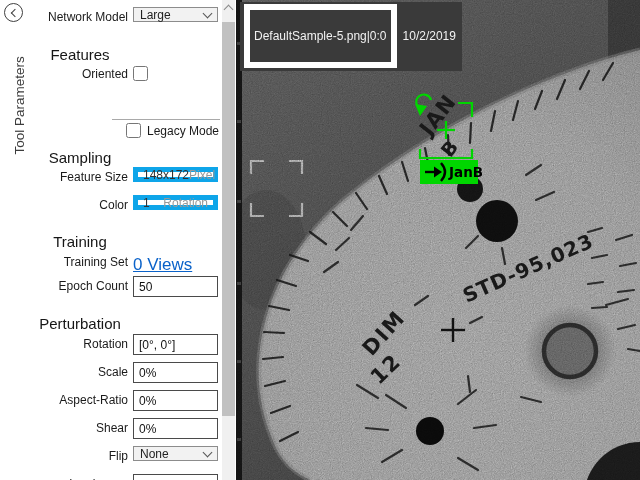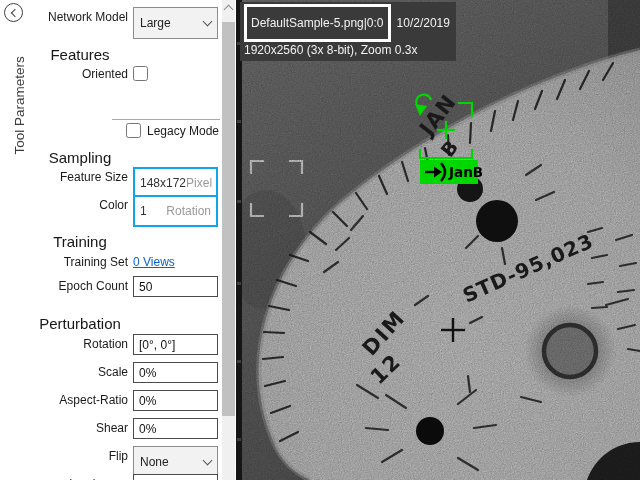--- a/index.html
+++ b/index.html
@@ -11,46 +11,46 @@
        border-radius:50%;box-sizing:border-box;cursor:pointer;}
   .collapse-btn .chev{position:absolute;left:7px;top:6px;width:5px;height:5px;
        border-left:1.6px solid #3f3f3f;border-bottom:1.6px solid #3f3f3f;transform:rotate(45deg);}
   .rail-title{position:absolute;left:-46px;top:82px;width:130px;transform:rotate(-90deg);
        font-size:13.5px;color:#3c3c3c;text-align:left;white-space:nowrap;}
   
   .panel{position:absolute;left:0;top:0;width:222px;height:480px;background:#fff;}
   .row{position:absolute;left:0;width:222px;height:24px;}
   .lbl{position:absolute;left:0;top:3px;width:128px;text-align:right;font-size:12px;color:#1a1a1a;}
   .heading{position:absolute;left:0;width:160px;text-align:center;font-size:15px;color:#161616;margin-top:9px;}
-  .ctl{position:absolute;left:133px;top:0;width:85px;height:32px;box-sizing:border-box;}
+  .ctl{position:absolute;left:133px;top:0;width:85px;height:15px;box-sizing:border-box;}
   .tbox{border:1px solid #4a4a4a;background:#fff;font-size:12px;padding:0 0 0 5px;
         font-family:"Liberation Sans",sans-serif;color:#111;width:85px;height:21px;box-sizing:border-box;}
-  .gbox{border:2px solid #0ea5e9;background:#fff;display:flex;align-items:center;
+  .gbox{border:5px solid #0ea5e9;background:#fff;display:flex;align-items:center;
         justify-content:space-between;padding:0 5px;}
   .gbox .val{font-size:12px;color:#333;}
   .gbox .unit{font-size:12px;color:#999;}
   .drop{border:1px solid #8c8c8c;background:#f2f2f2;display:flex;align-items:center;
         padding:0 6px;cursor:pointer;}
   .drop .dval{font-size:12px;color:#222;flex:1;}
   .drop .dchev{width:6px;height:6px;border-right:1.4px solid #555;border-bottom:1.4px solid #555;
         transform:rotate(45deg);margin-top:-3px;}
   .cbox{position:absolute;left:133px;top:2px;width:15px;height:15px;margin:0;accent-color:#666;}
   .sep{position:absolute;left:112px;width:108px;border-top:1px solid #a9a9a9;}
-  a.viewlink{font-size:12px;color:#0a62c9;position:absolute;left:133px;top:3px;}
+  a.viewlink{font-size:17px;color:#0a62c9;position:absolute;left:133px;top:3px;}
   
   .sbar{position:absolute;left:222px;top:0;width:13px;height:480px;background:#f0f0f0;}
   .sbar .up{position:absolute;left:3px;top:6px;width:6px;height:6px;border-left:1.4px solid #8a8a8a;
         border-top:1.4px solid #8a8a8a;transform:rotate(45deg);cursor:pointer;}
   .sbar .thumb{position:absolute;left:0;top:22px;width:13px;height:394px;background:#c1c1c1;cursor:pointer;}
   
   .viewer{position:absolute;left:236px;top:0;width:404px;height:480px;overflow:hidden;background:#6e6e6e;}
   .overlay{position:absolute;left:4px;top:2px;background:#3a3a3a;color:#f2f2f2;
         padding:2px 6px 3px 4px;font-size:12px;line-height:16px;z-index:10;white-space:nowrap;}
   .overlay .l1{display:flex;align-items:center;gap:6px;}
-  .overlay .fname{border:3px solid #ffffff;padding:8px 4px;}
+  .overlay .fname{border:6px solid #ffffff;padding:18px 4px;}
   svg text{font-family:"DejaVu Sans","Liberation Sans",sans-serif;}
 </style>
 </head>
 <body>
 
 <div class="panel">
 
   <div class="row" style="top:7px">
     <span class="lbl">Network Model</span>
     <div class="ctl drop">
@@ -307,15 +307,14 @@
       <text x="213" y="177" font-size="13.5" font-weight="600" fill="#000" font-family="DejaVu Sans Mono, monospace">JanB</text>
     </g>
   </svg>
 
   
   <div class="overlay">
     <div class="l1">
       <span class="fname">DefaultSample-5.png|0:0</span>
       <span>10/2/2019</span>
     </div>
-    <div class="l2">1920x2560 (3x 8-bit), Zoom 0.3x</div>
   </div>
 </div>
 
 </body></html>

